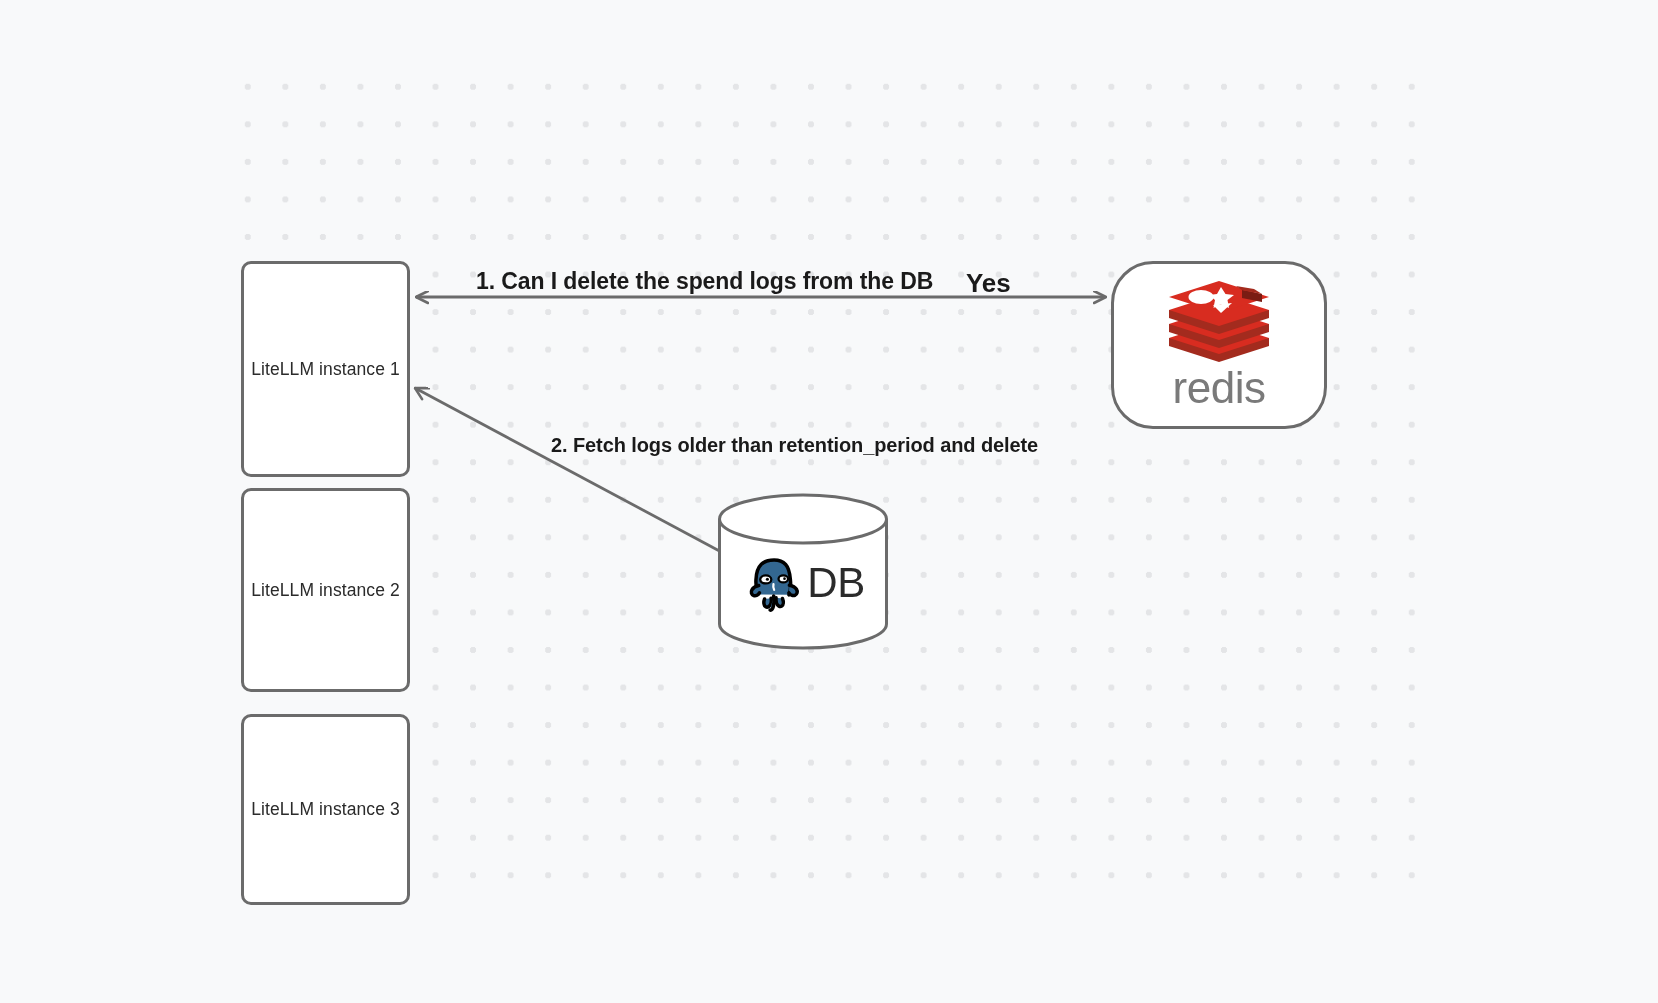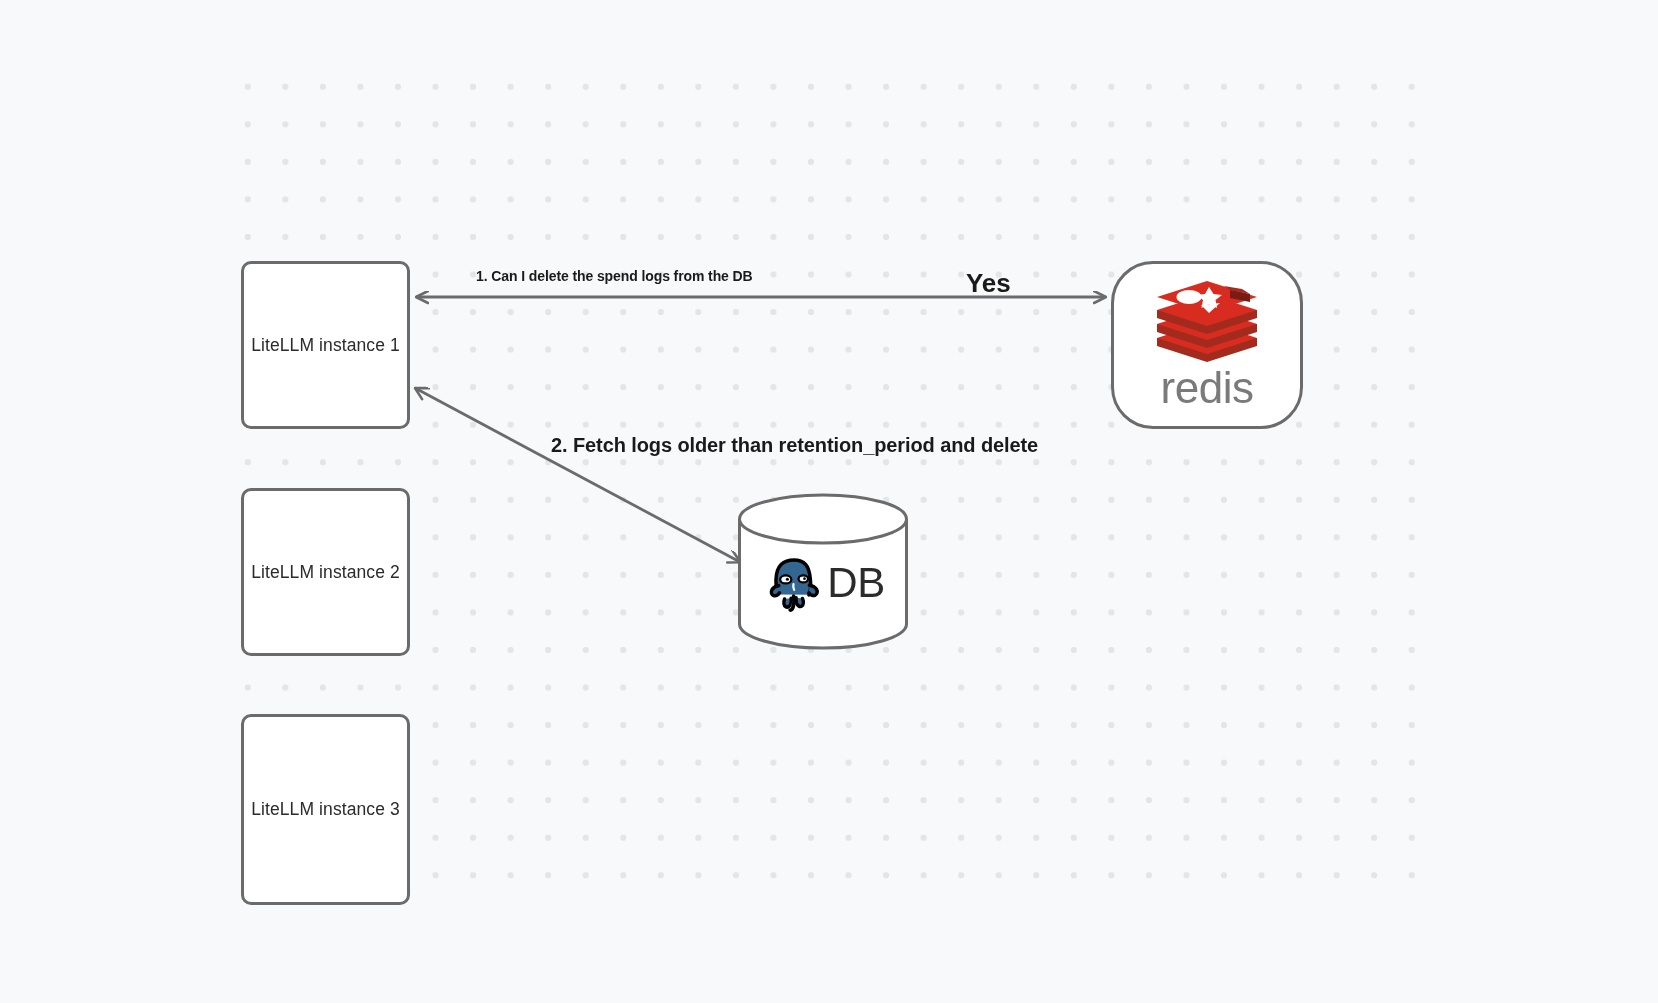--- a/index.html
+++ b/index.html
@@ -56,30 +56,30 @@
     justify-content: center;
   }
   .node-box .node-label {
     font-size: 17.5px;
     color: #2b2b2b;
     font-family: "Liberation Sans", sans-serif;
     letter-spacing: 0.1px;
     white-space: nowrap;
   }
 
-  #node-litellm-1 { left: 241px; top: 261px; width: 169px; height: 168px; }
-  #node-litellm-2 { left: 241px; top: 488px; width: 169px; height: 168px; }
+  #node-litellm-1 { left: 241px; top: 261px; width: 169px; height: 216px; }
+  #node-litellm-2 { left: 241px; top: 488px; width: 169px; height: 204px; }
   #node-litellm-3 { left: 241px; top: 714px; width: 169px; height: 191px; }
 
   
   #node-redis {
     position: absolute;
     left: 1111px;
     top: 261px;
-    width: 192px;
+    width: 216px;
     height: 168px;
     box-sizing: border-box;
     background: #ffffff;
     border: 3px solid #6b6b6b;
     border-radius: 42px;
     display: flex;
     flex-direction: column;
     align-items: center;
     justify-content: center;
   }
@@ -95,21 +95,21 @@
     color: #7a7a7a;
     letter-spacing: -0.5px;
     line-height: 1;
     margin-top: 2px;
     font-family: "Liberation Sans", sans-serif;
   }
 
   
   #node-postgres {
     position: absolute;
-    left: 737px;
+    left: 717px;
     top: 493px;
     width: 172px;
     height: 157px;
   }
   .pg-inner {
     position: absolute;
     left: 0; top: 0;
     width: 100%; height: 100%;
     display: flex;
     align-items: center;
@@ -134,21 +134,21 @@
     position: absolute;
     font-family: "Liberation Sans", sans-serif;
     font-weight: bold;
     color: #1a1a1a;
     white-space: nowrap;
     letter-spacing: -0.1px;
   }
   #edge-label-1 {
     left: 476px;
     top: 268px;
-    font-size: 14px;
+    font-size: 23px;
   }
   #edge-label-1-answer {
     left: 966px;
     top: 268px;
     font-size: 26px;
   }
   #edge-label-2 {
     left: 551px;
     top: 434px;
     font-size: 20px;

